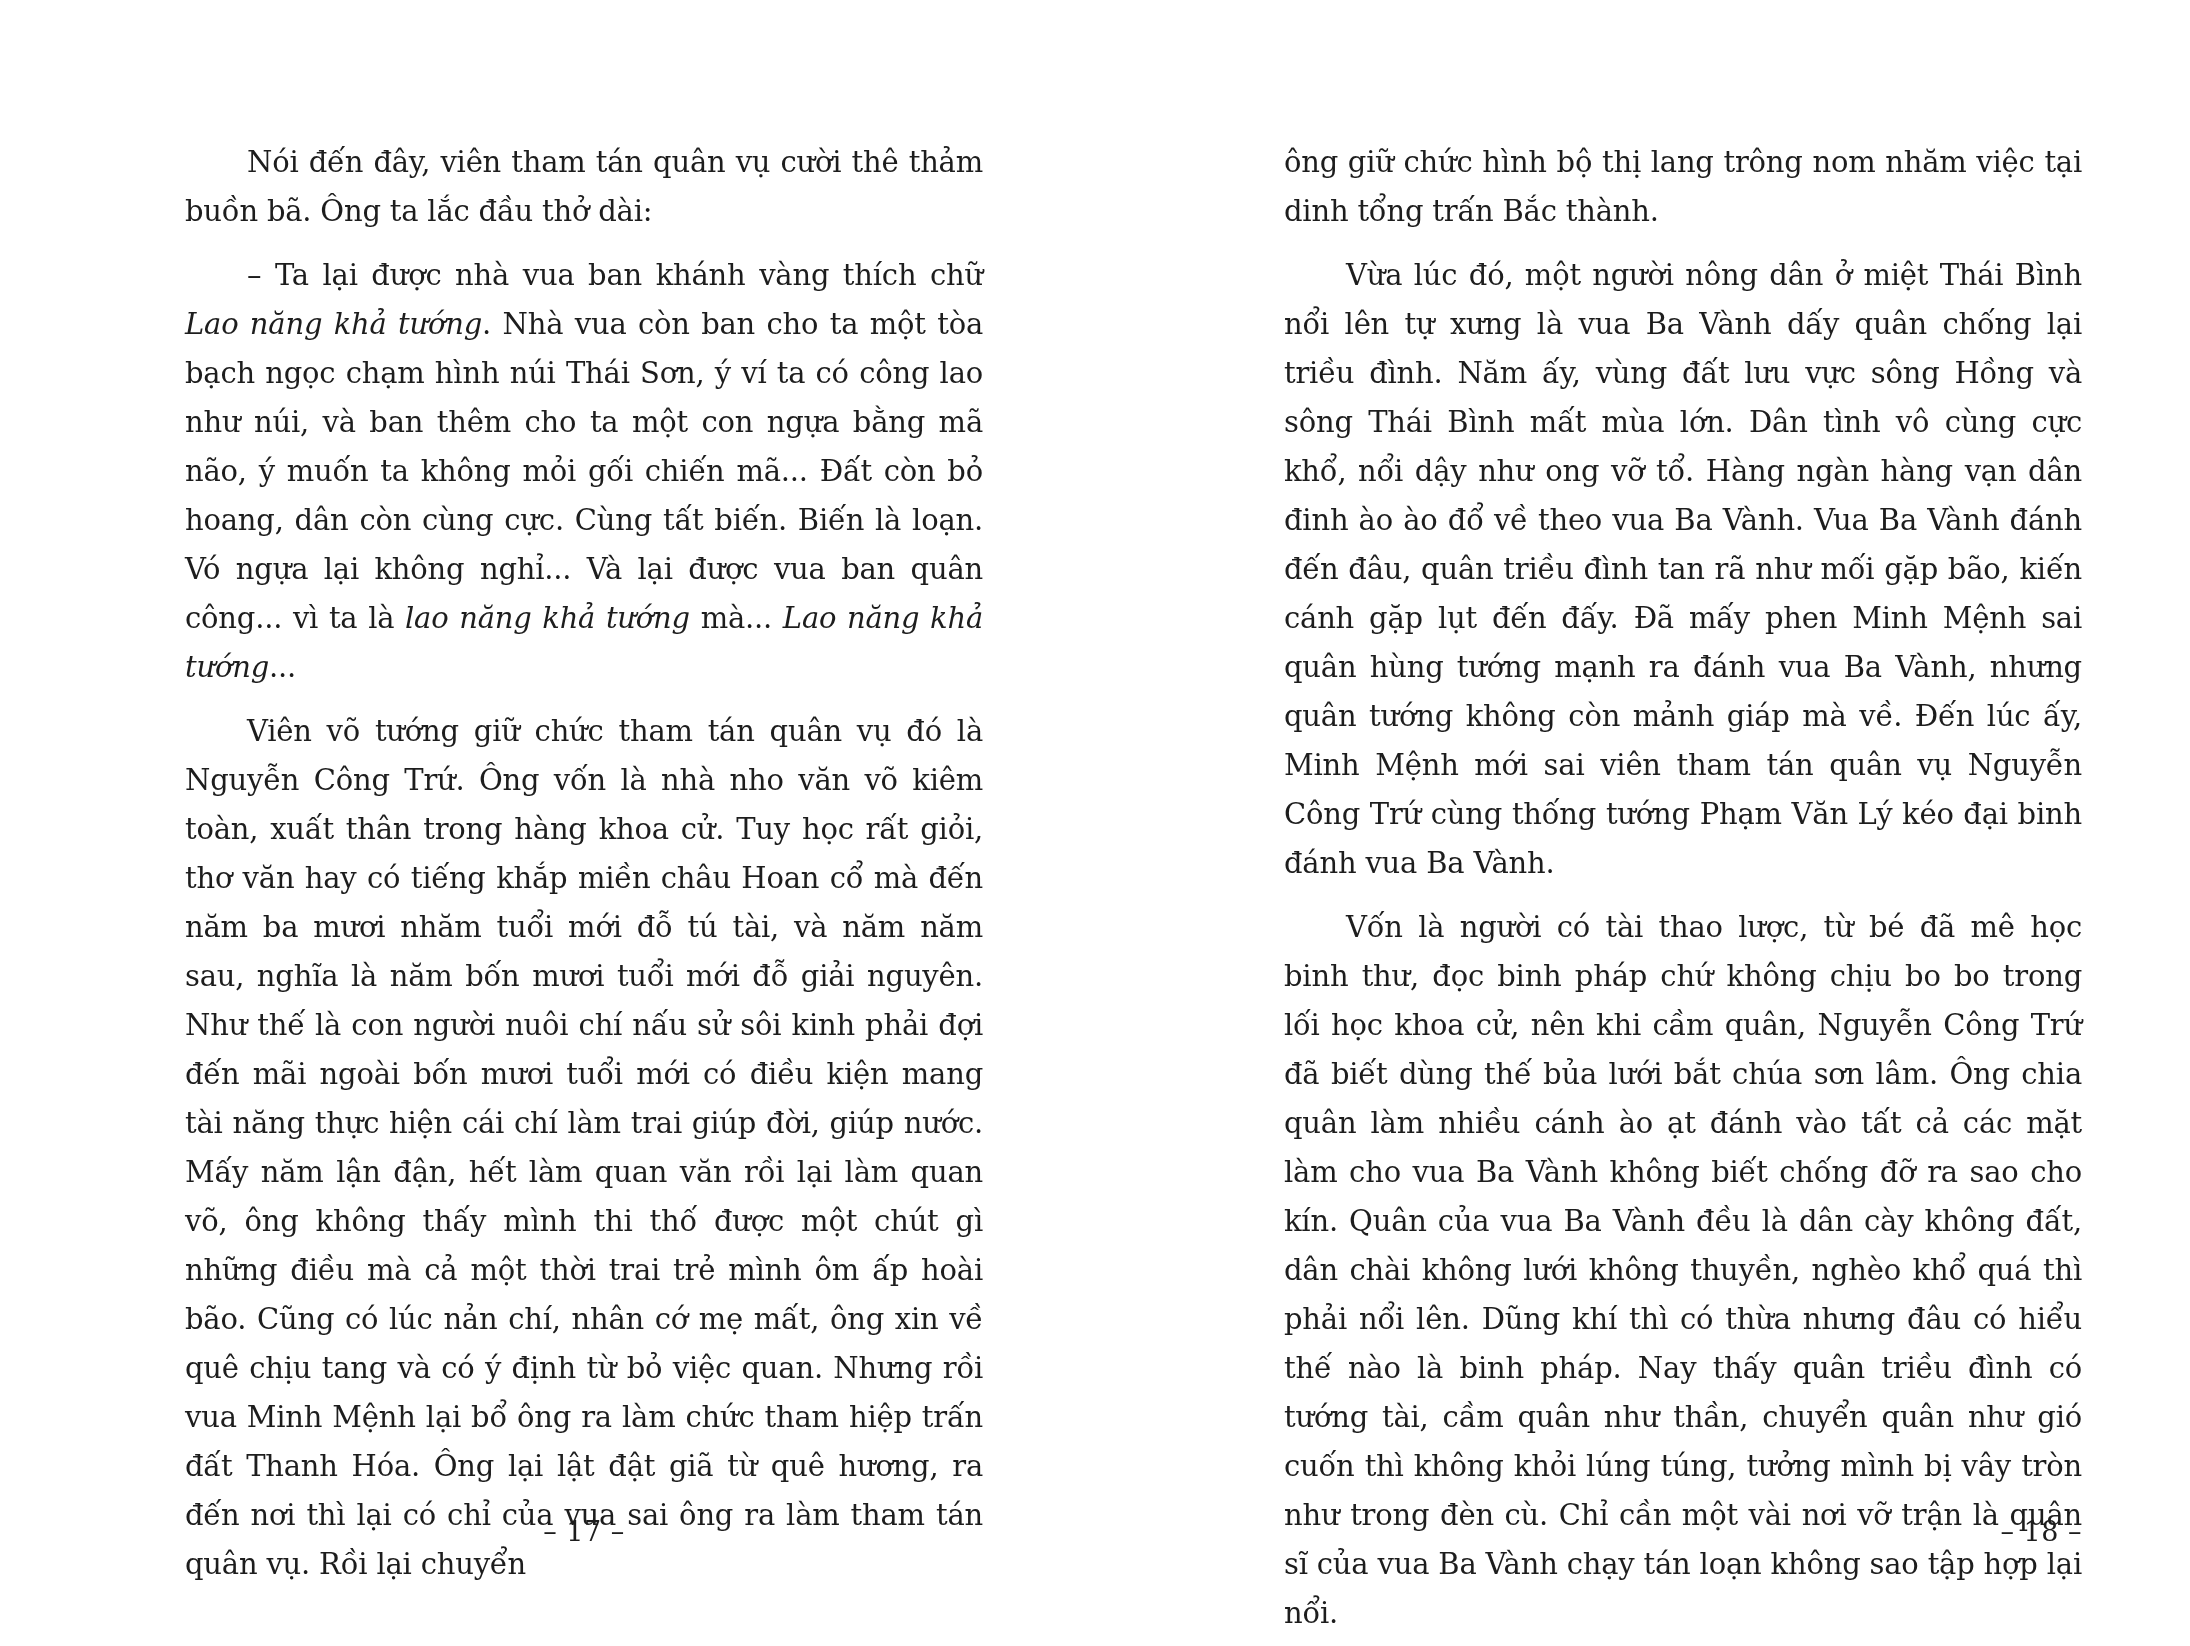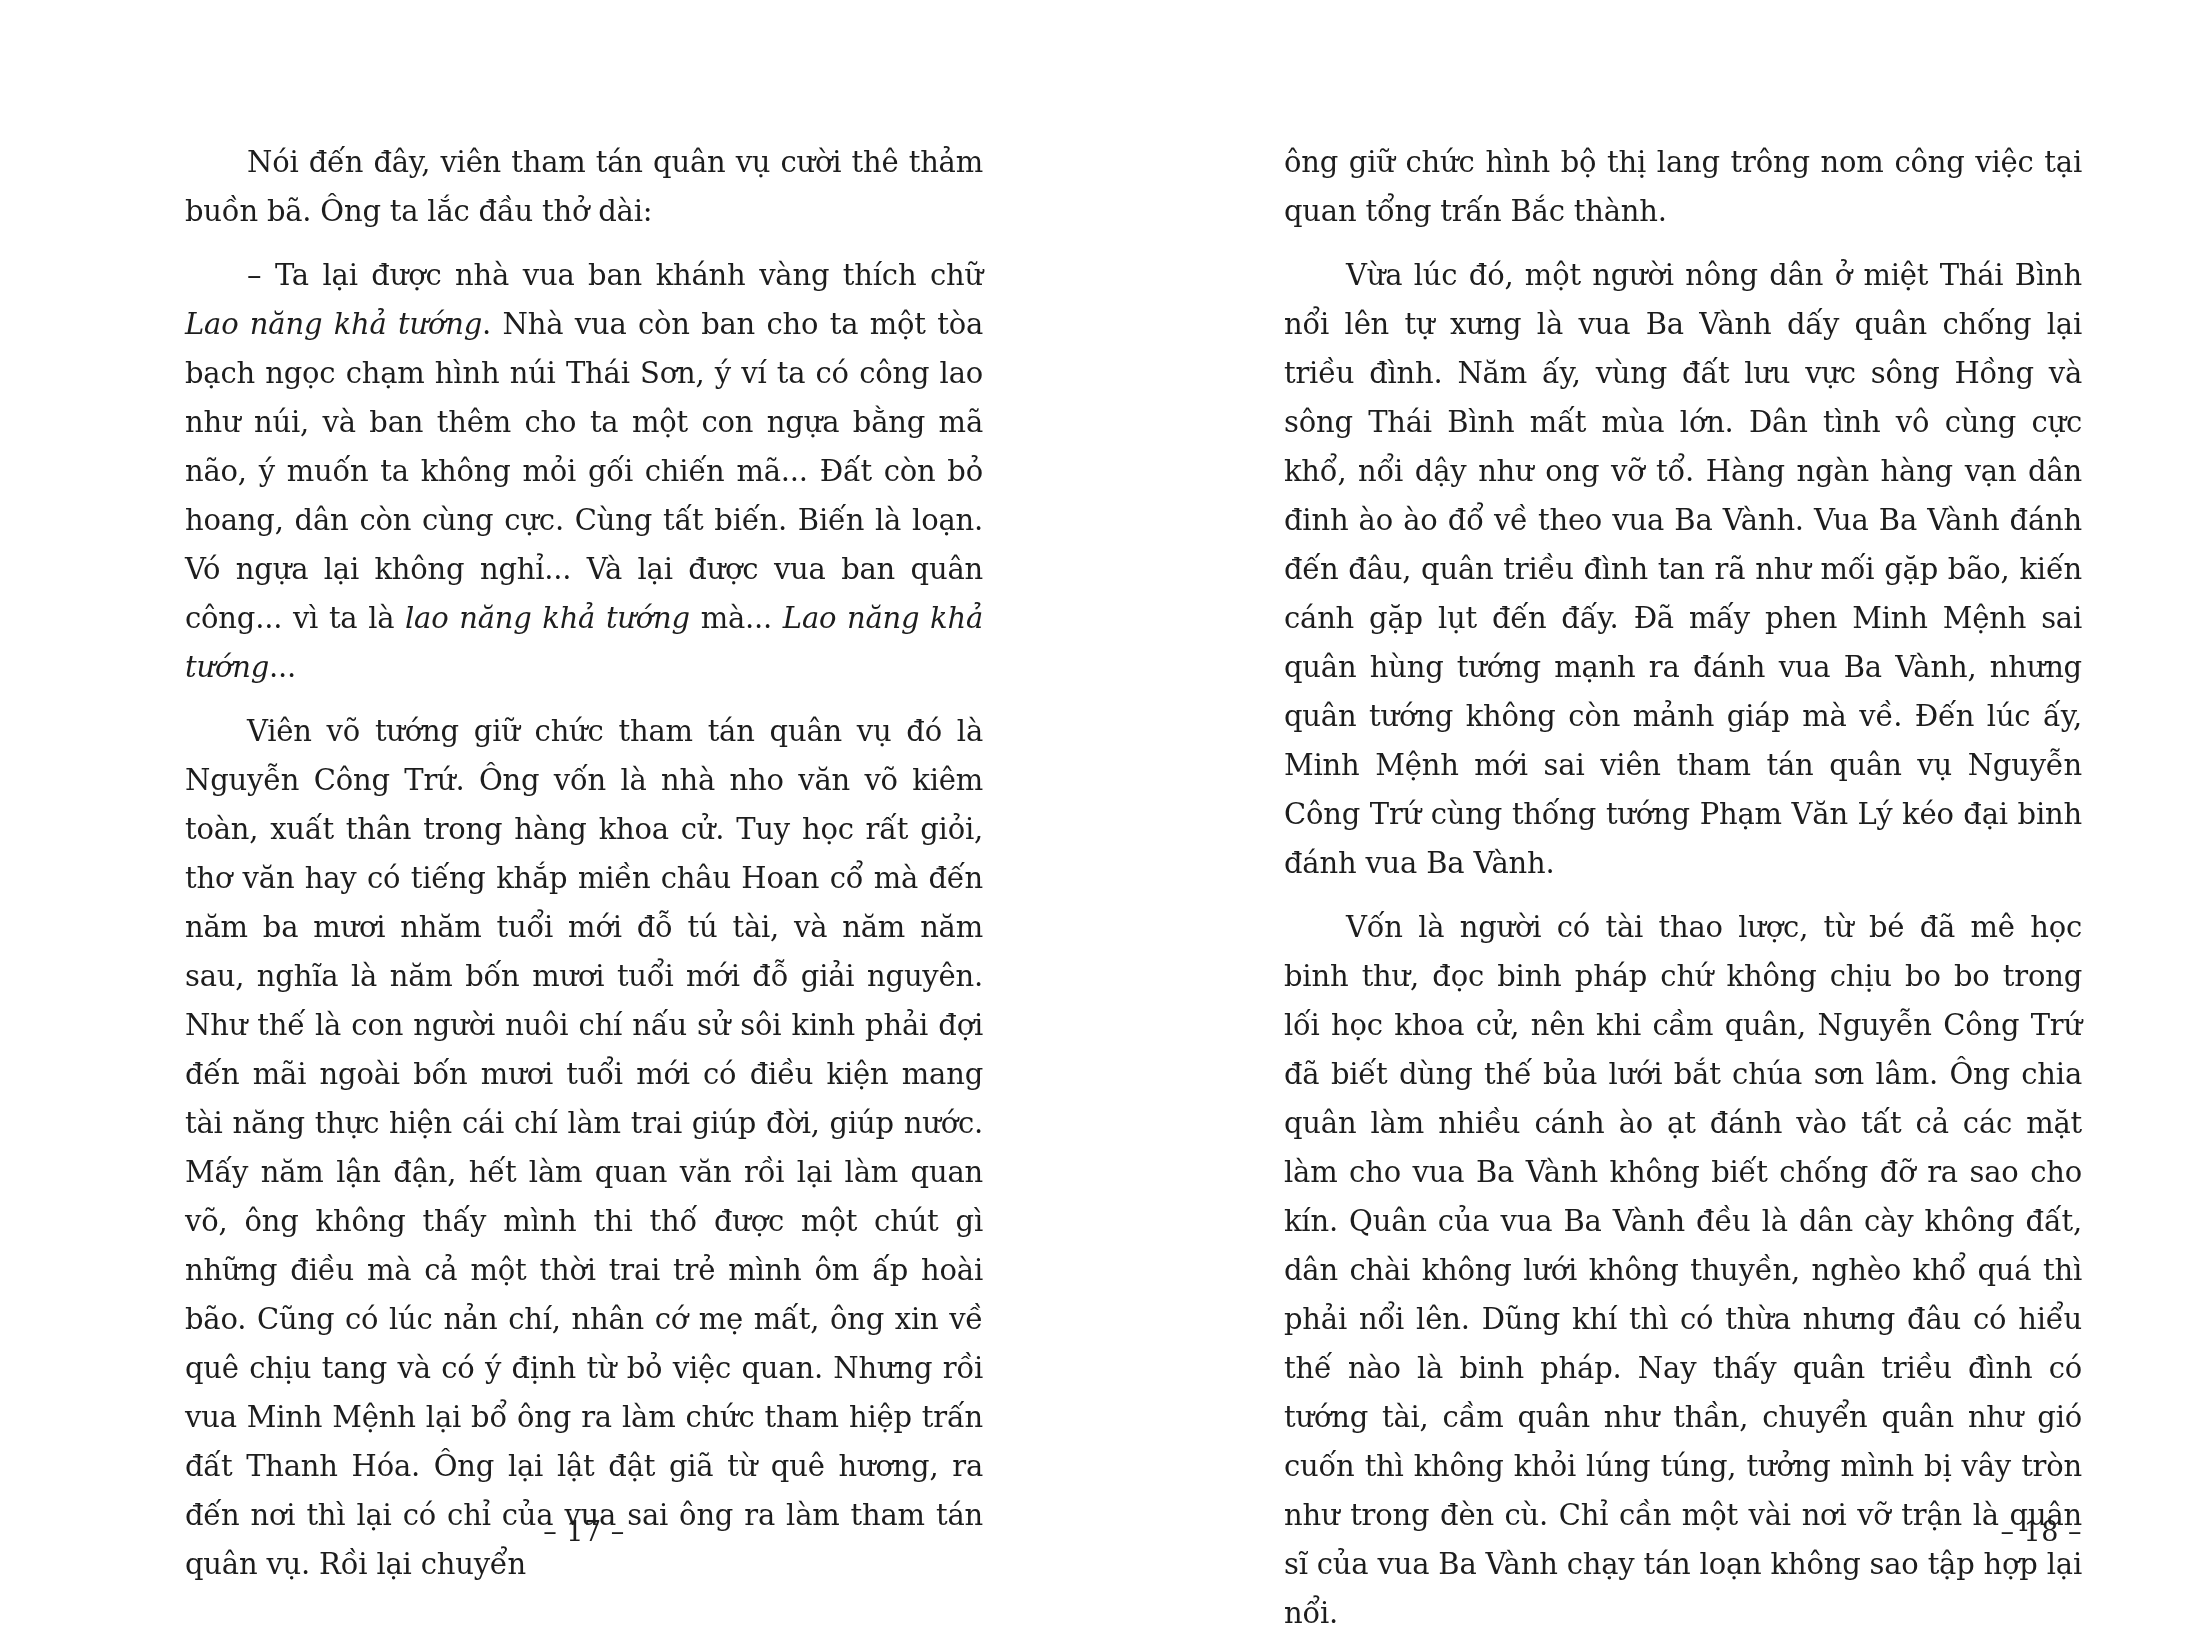--- a/index.html
+++ b/index.html
@@ -44,21 +44,21 @@
 <body>
 
 <main class="spread">
   <section class="text-col left">
       <p class="indent"><span>Nói đến đây, viên tham tán quân vụ cười thê thảm buồn bã. Ông ta lắc đầu thở dài:</span></p>
       <p class="indent"><span>– Ta lại được nhà vua ban khánh vàng thích chữ </span><em>Lao năng khả tướng</em><span>. Nhà vua còn ban cho ta một tòa bạch ngọc chạm hình núi Thái Sơn, ý ví ta có công lao như núi, và ban thêm cho ta một con ngựa bằng mã não, ý muốn ta không mỏi gối chiến mã... Đất còn bỏ hoang, dân còn cùng cực. Cùng tất biến. Biến là loạn. Vó ngựa lại không nghỉ... Và lại được vua ban quân công... vì ta là </span><em>lao năng khả tướng</em><span> mà... </span><em>Lao năng khả tướng</em><span>...</span></p>
       <p class="indent"><span>Viên võ tướng giữ chức tham tán quân vụ đó là Nguyễn Công Trứ. Ông vốn là nhà nho văn võ kiêm toàn, xuất thân trong hàng khoa cử. Tuy học rất giỏi, thơ văn hay có tiếng khắp miền châu Hoan cổ mà đến năm ba mươi nhăm tuổi mới đỗ tú tài, và năm năm sau, nghĩa là năm bốn mươi tuổi mới đỗ giải nguyên. Như thế là con người nuôi chí nấu sử sôi kinh phải đợi đến mãi ngoài bốn mươi tuổi mới có điều kiện mang tài năng thực hiện cái chí làm trai giúp đời, giúp nước. Mấy năm lận đận, hết làm quan văn rồi lại làm quan võ, ông không thấy mình thi thố được một chút gì những điều mà cả một thời trai trẻ mình ôm ấp hoài bão. Cũng có lúc nản chí, nhân cớ mẹ mất, ông xin về quê chịu tang và có ý định từ bỏ việc quan. Nhưng rồi vua Minh Mệnh lại bổ ông ra làm chức tham hiệp trấn đất Thanh Hóa. Ông lại lật đật giã từ quê hương, ra đến nơi thì lại có chỉ của vua sai ông ra làm tham tán quân vụ. Rồi lại chuyển</span></p>
     </section>
 
   <section class="text-col right">
-      <p><span>ông giữ chức hình bộ thị lang trông nom công việc tại quan tổng trấn Bắc thành.</span></p>
+      <p><span>ông giữ chức hình bộ thị lang trông nom nhăm việc tại dinh tổng trấn Bắc thành.</span></p>
       <p class="indent"><span>Vừa lúc đó, một người nông dân ở miệt Thái Bình nổi lên tự xưng là vua Ba Vành dấy quân chống lại triều đình. Năm ấy, vùng đất lưu vực sông Hồng và sông Thái Bình mất mùa lớn. Dân tình vô cùng cực khổ, nổi dậy như ong vỡ tổ. Hàng ngàn hàng vạn dân đinh ào ào đổ về theo vua Ba Vành. Vua Ba Vành đánh đến đâu, quân triều đình tan rã như mối gặp bão, kiến cánh gặp lụt đến đấy. Đã mấy phen Minh Mệnh sai quân hùng tướng mạnh ra đánh vua Ba Vành, nhưng quân tướng không còn mảnh giáp mà về. Đến lúc ấy, Minh Mệnh mới sai viên tham tán quân vụ Nguyễn Công Trứ cùng thống tướng Phạm Văn Lý kéo đại binh đánh vua Ba Vành.</span></p>
       <p class="indent"><span>Vốn là người có tài thao lược, từ bé đã mê học binh thư, đọc binh pháp chứ không chịu bo bo trong lối học khoa cử, nên khi cầm quân, Nguyễn Công Trứ đã biết dùng thế bủa lưới bắt chúa sơn lâm. Ông chia quân làm nhiều cánh ào ạt đánh vào tất cả các mặt làm cho vua Ba Vành không biết chống đỡ ra sao cho kín. Quân của vua Ba Vành đều là dân cày không đất, dân chài không lưới không thuyền, nghèo khổ quá thì phải nổi lên. Dũng khí thì có thừa nhưng đâu có hiểu thế nào là binh pháp. Nay thấy quân triều đình có tướng tài, cầm quân như thần, chuyển quân như gió cuốn thì không khỏi lúng túng, tưởng mình bị vây tròn như trong đèn cù. Chỉ cần một vài nơi vỡ trận là quân sĩ của vua Ba Vành chạy tán loạn không sao tập hợp lại nổi.</span></p>
     </section>
 
   <footer class="page-number left-num">– 17 –</footer>
 
   <footer class="page-number right-num">– 18 –</footer>
 </main>
 
 </body></html>

